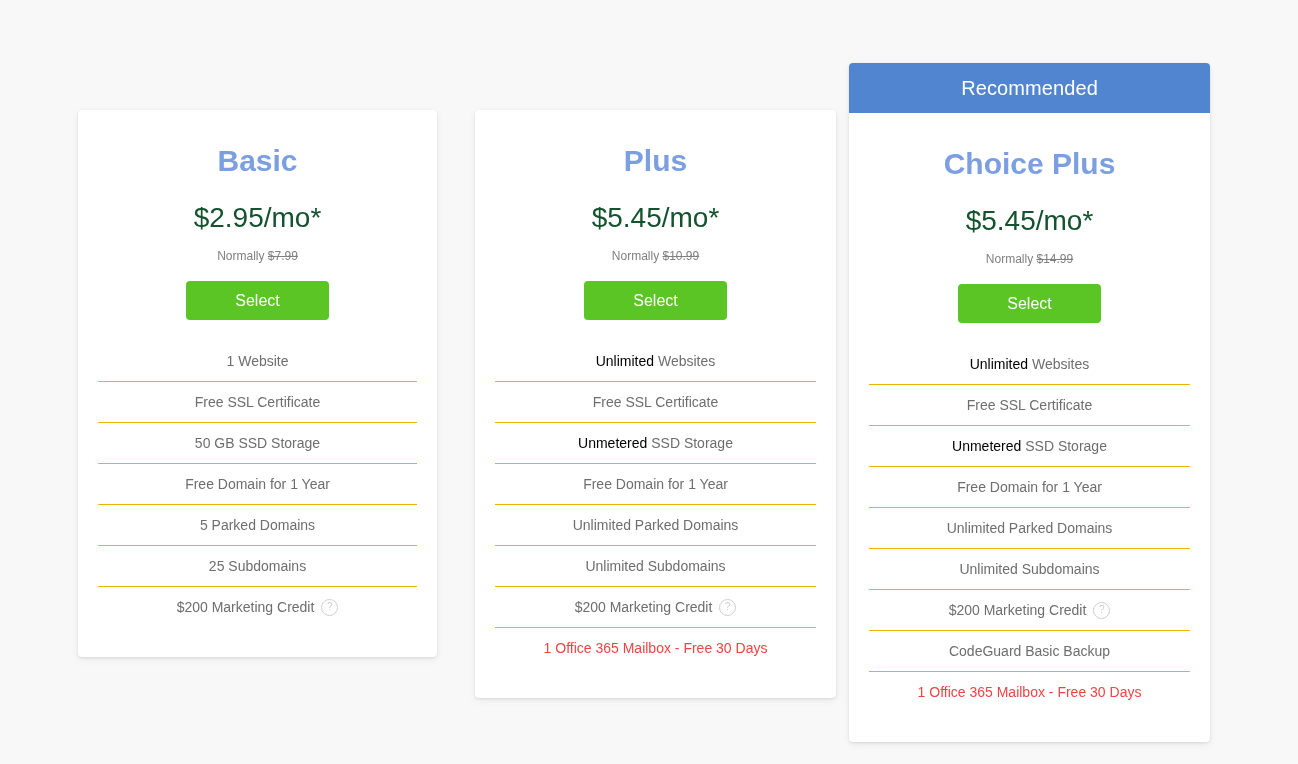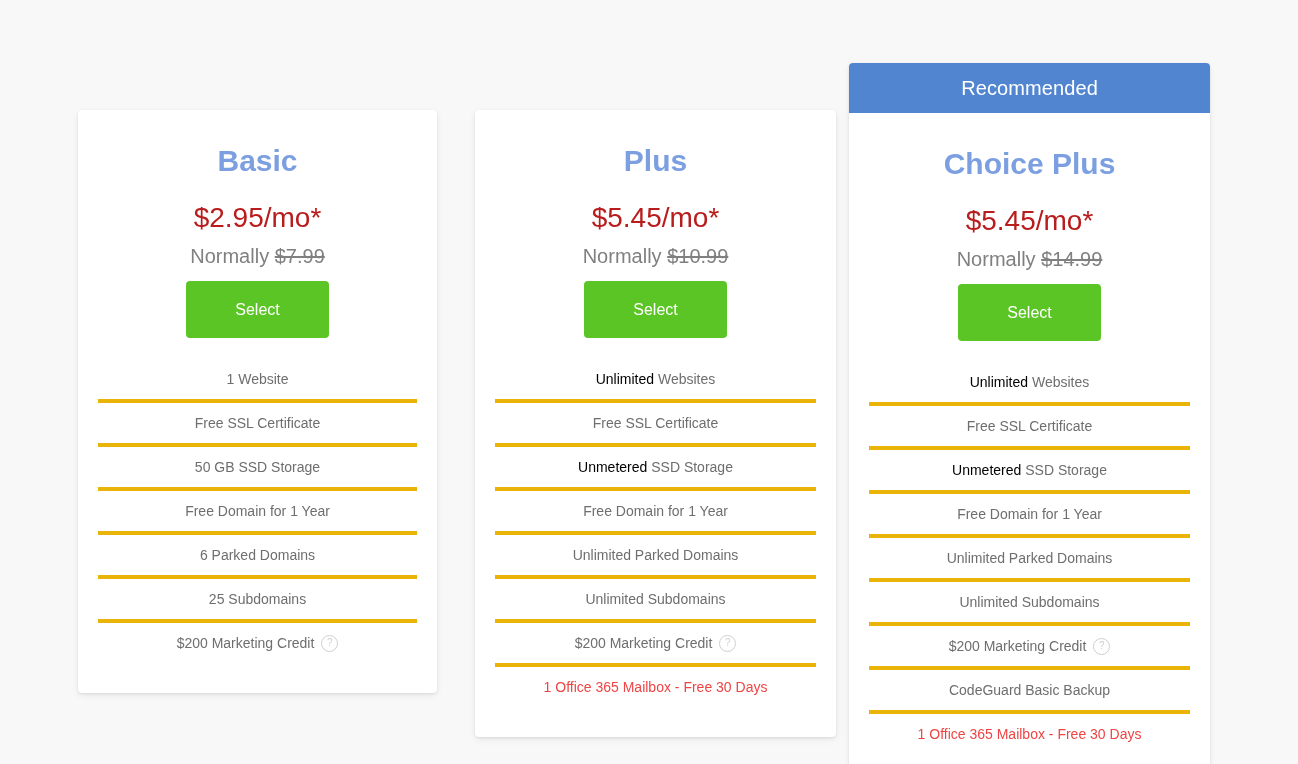--- a/index.html
+++ b/index.html
@@ -54,46 +54,46 @@
     font-size: 30px;
     font-weight: 700;
     color: #7b9fe0;
     line-height: 34px;
     margin: 10px 0 0 0;
   }
 
   .plan-price {
     text-align: center;
     font-size: 28px;
-    color: #b91c1c;
+    color: #14532d;
     margin-top: 24px;
     line-height: 32px;
   }
 
   .plan-normally {
     text-align: center;
-    font-size: 20px;
+    font-size: 12px;
     color: #808080;
     margin-top: 13px;
     line-height: 18px;
   }
   .plan-normally .struck {
     text-decoration: line-through;
     color: #808080;
   }
 
   .select-wrap {
     display: flex;
     justify-content: center;
     margin-top: 16px;
   }
 
   .select-button {
     width: 143px;
-    height: 57px;
+    height: 39px;
     background: #5bc525;
     color: #ffffff;
     font-size: 16px;
     border: none;
     border-radius: 4px;
     cursor: pointer;
     font-family: "Liberation Sans", sans-serif;
     line-height: 39px;
     text-align: center;
     padding: 0;
@@ -105,21 +105,21 @@
     padding: 0;
   }
 
   .feature-row {
     height: 40px;
     display: flex;
     align-items: center;
     justify-content: center;
     font-size: 14px;
     color: #6e6e6e;
-    border-top: 4px solid #eab308;
+    border-top: 1px solid #eab308;
     text-align: center;
   }
   .feature-row:first-child {
     border-top: none;
   }
   .feature-row.link-row {
     color: #ef4444;
     cursor: pointer;
   }
   .feature-row .hl {
@@ -165,21 +165,21 @@
           <li class="feature-row">
             <span>Free SSL Certificate</span>
           </li>
           <li class="feature-row">
             <span>50 GB SSD Storage</span>
           </li>
           <li class="feature-row">
             <span>Free Domain for 1 Year</span>
           </li>
           <li class="feature-row">
-            <span>6 Parked Domains</span>
+            <span>5 Parked Domains</span>
           </li>
           <li class="feature-row">
             <span>25 Subdomains</span>
           </li>
           <li class="feature-row">
             <span>$200 Marketing Credit</span>
             <span class="help-icon">?</span>
           </li>
         </ul>
     </div>

